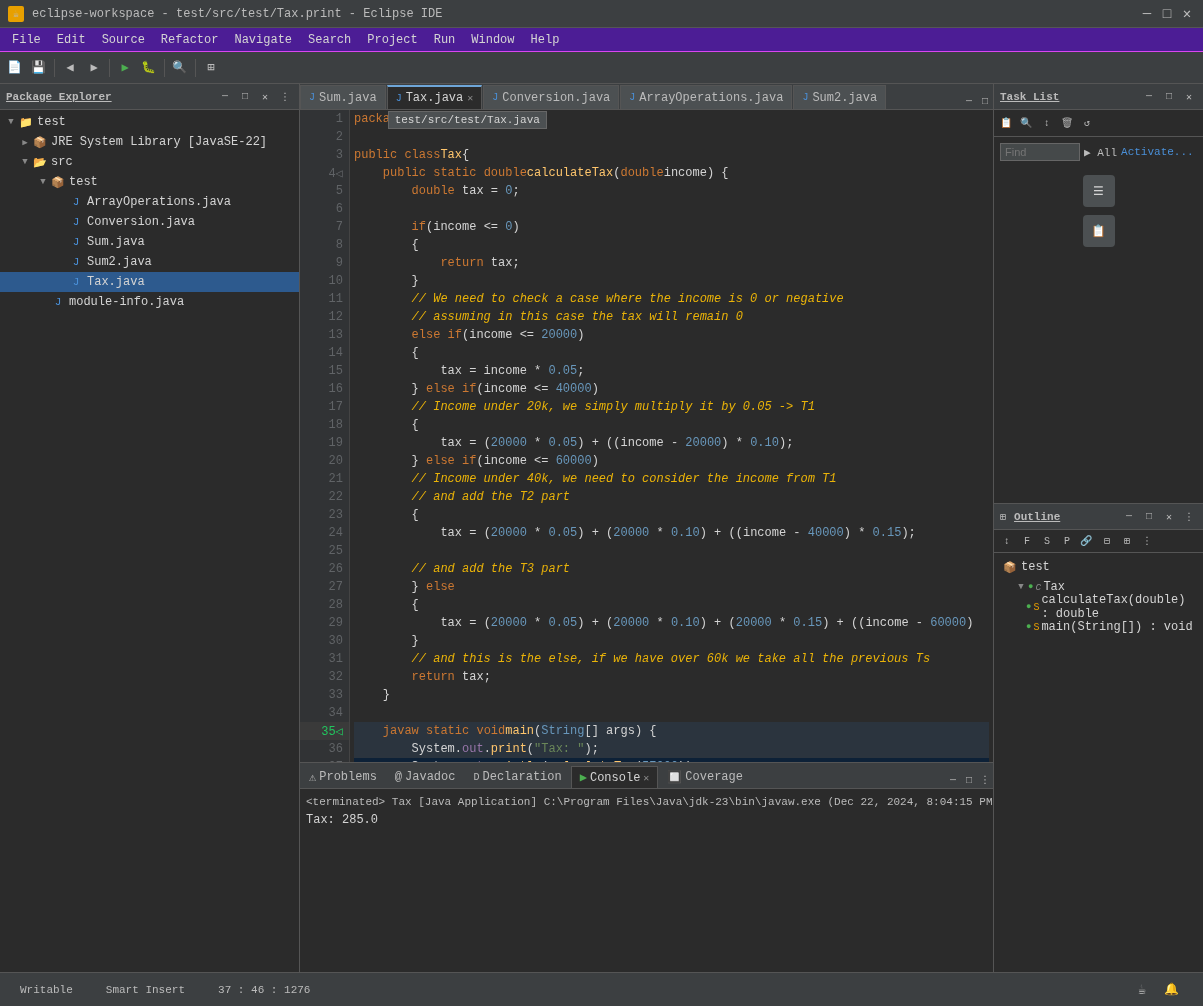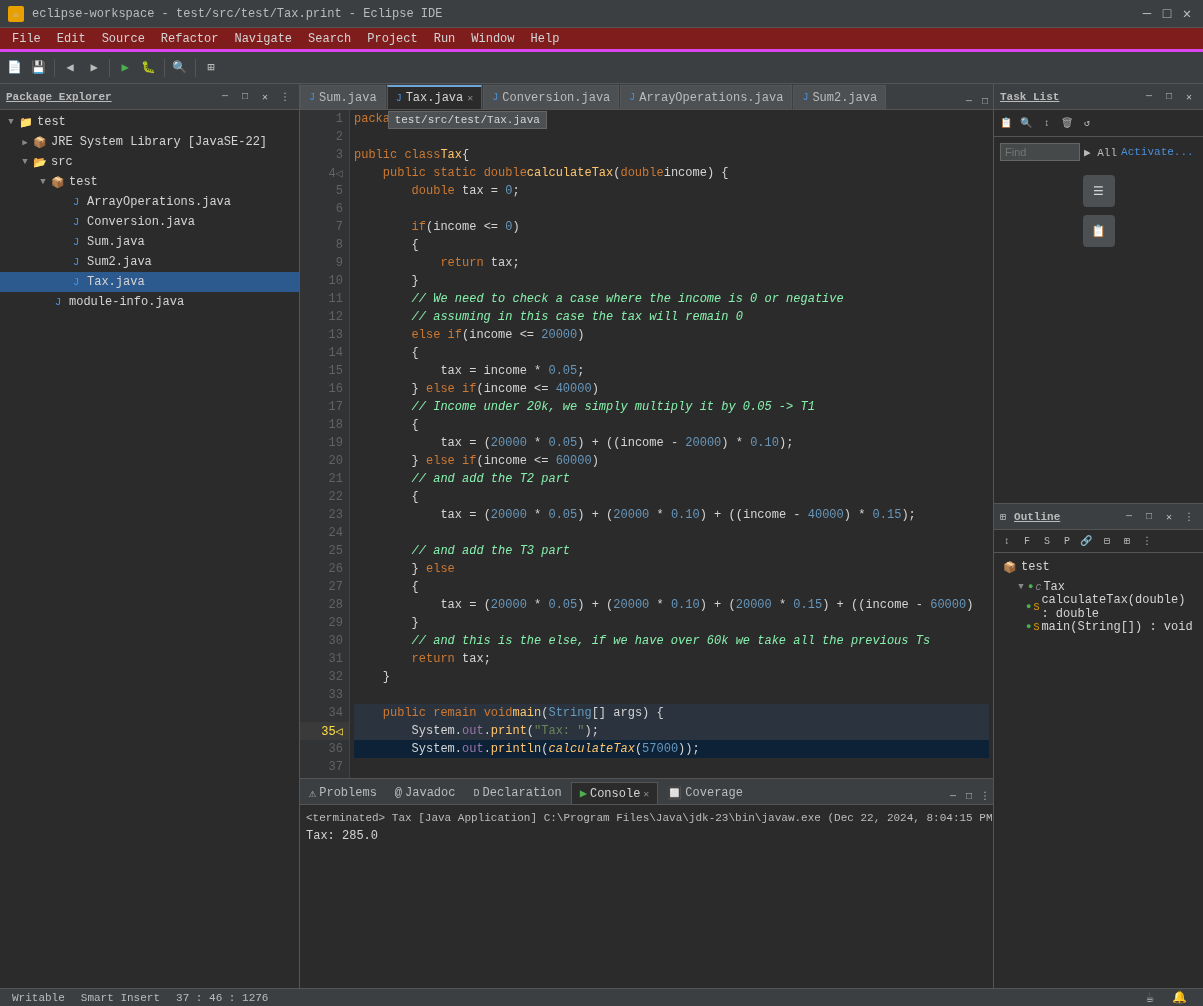--- a/index.html
+++ b/index.html
@@ -6,21 +6,21 @@
     body { font-family: 'Consolas', 'Courier New', monospace; font-size: 12px; background: #2b2b2b; color: #d4d4d4; overflow: hidden; width: 1203px; height: 1006px; display: flex; flex-direction: column; }
 
     
     .title-bar { background: #3c3f41; color: #bbb; height: 28px; display: flex; align-items: center; padding: 0 8px; font-size: 12px; gap: 8px; border-bottom: 1px solid #555; }
     .title-bar-icon { width: 16px; height: 16px; background: #e8a000; border-radius: 2px; display: flex; align-items: center; justify-content: center; font-size: 10px; }
     .title-bar-text { flex: 1; font-size: 12px; }
     .title-bar-controls { display: flex; gap: 4px; }
     .title-bar-btn { width: 16px; height: 16px; display: flex; align-items: center; justify-content: center; cursor: pointer; color: #bbb; font-size: 14px; }
 
     
-    .menu-bar { background: #7f1d1d; color: #bbb; height: 24px; display: flex; align-items: center; padding: 0 4px; font-size: 12px; border-bottom: 3px solid #d946ef; }
+    .menu-bar { background: #4c1d95; color: #bbb; height: 24px; display: flex; align-items: center; padding: 0 4px; font-size: 12px; border-bottom: 1px solid #d946ef; }
     .menu-item { padding: 2px 8px; cursor: pointer; color: #d4d4d4; }
 
     
     .toolbar { background: #3c3f41; height: 32px; display: flex; align-items: center; padding: 0 4px; border-bottom: 1px solid #555; gap: 2px; }
     .toolbar-btn { width: 22px; height: 22px; display: flex; align-items: center; justify-content: center; cursor: pointer; color: #bbb; border: 1px solid transparent; border-radius: 2px; font-size: 12px; }
     .toolbar-sep { width: 1px; height: 18px; background: #555; margin: 0 2px; }
 
     
     .main-area { display: flex; flex: 1; overflow: hidden; }
 
@@ -41,30 +41,30 @@
     .tab { height: 24px; display: flex; align-items: center; padding: 0 8px; font-size: 12px; color: #bbb; border: 1px solid #555; border-bottom: none; cursor: pointer; background: #4c5052; gap: 4px; margin-right: 1px; }
     .tab.active { background: #2b2b2b; color: #d4d4d4; border-top: 2px solid #6ea6d8; }
     .tab-close { font-size: 10px; color: #888; cursor: pointer; }
     .tab-tooltip { position: relative; }
     .tooltip-box { position: absolute; top: 24px; left: 0; background: #4c5052; color: #d4d4d4; border: 1px solid #666; padding: 2px 6px; font-size: 11px; white-space: nowrap; z-index: 100; }
 
     
     .code-editor { display: flex; flex: 1; overflow: hidden; background: #2b2b2b; }
     .line-numbers { background: #313335; width: 50px; min-width: 50px; overflow: hidden; padding-top: 0; border-right: 1px solid #444; }
     .line-num { height: 18px; display: flex; align-items: center; justify-content: flex-end; padding-right: 6px; color: #606366; font-size: 12px; }
-    .line-num.current { background: #3a3a3a; color: #fde047; }
+    .line-num.current { background: #3a3a3a; color: #22c55e; }
     .code-content { flex: 1; overflow: auto; padding: 0 4px; }
     .code-line { height: 18px; display: flex; align-items: center; white-space: pre; font-size: 12px; }
     .code-line.highlighted { background: #2d5a8e33; }
     .code-line.active { background: #0d2137; }
     
     .kw { color: #cc7832; }
     .type { color: #6897bb; }
     .str { color: #6a8759; }
-    .cmt { color: #86efac; font-style: italic; text-align: right; }
+    .cmt { color: #eab308; font-style: italic; text-align: right; }
     .num { color: #6897bb; }
     .fn { color: #ffc66d; }
     .var { color: #d4d4d4; }
     .op { color: #d4d4d4; }
 
     
     .right-panel { width: 210px; min-width: 210px; background: #2b2b2b; border-left: 1px solid #555; display: flex; flex-direction: column; }
     .task-list-panel { flex: 0 0 420px; border-bottom: 1px solid #555; display: flex; flex-direction: column; }
     .outline-panel { flex: 1; display: flex; flex-direction: column; }
     .outline-tree { flex: 1; overflow: auto; padding: 4px; font-size: 12px; }
@@ -75,21 +75,21 @@
     .bottom-panel { height: 210px; min-height: 210px; border-top: 1px solid #555; display: flex; flex-direction: column; background: #2b2b2b; }
     .bottom-tab-bar { background: #3c3f41; height: 26px; display: flex; align-items: flex-end; border-bottom: 1px solid #555; }
     .bottom-tab { height: 22px; display: flex; align-items: center; padding: 0 8px; font-size: 12px; color: #bbb; cursor: pointer; border: 1px solid transparent; gap: 3px; }
     .bottom-tab.active { background: #2b2b2b; color: #d4d4d4; border: 1px solid #555; border-bottom: none; }
     .bottom-content { flex: 1; overflow: auto; padding: 4px 6px; font-size: 12px; color: #d4d4d4; }
     .console-line { height: 18px; display: flex; align-items: center; white-space: pre; }
     .console-terminated { color: #bbb; font-size: 11px; }
     .console-output { color: #d4d4d4; }
 
     
-    .status-bar { background: #3c3f41; height: 18px; display: flex; align-items: center; padding: 0 12px; font-size: 11px; color: #bbb; border-top: 1px solid #555; gap: 16px; }
+    .status-bar { background: #3c3f41; height: 34px; display: flex; align-items: center; padding: 0 20px; font-size: 11px; color: #bbb; border-top: 1px solid #555; gap: 33px; }
     .status-item { display: flex; align-items: center; }
 
     
     ::-webkit-scrollbar { width: 8px; height: 8px; }
     ::-webkit-scrollbar-track { background: #3c3f41; }
     ::-webkit-scrollbar-thumb { background: #555; border-radius: 2px; }
   </style>
 </head>
 <body>
 
@@ -288,34 +288,35 @@
           <div class="code-line"><span class="var">        </span><span class="cmt">// We need to check a case where the income is 0 or negative</span></div>
           <div class="code-line"><span class="var">        </span><span class="cmt">// assuming in this case the tax will remain 0</span></div>
           <div class="code-line"><span class="var">        </span><span class="kw">else if</span><span class="op">(</span><span class="var">income </span><span class="op">&lt;=</span><span class="num"> 20000</span><span class="op">)</span></div>
           <div class="code-line"><span class="var">        {</span></div>
           <div class="code-line"><span class="var">            tax </span><span class="op">=</span><span class="var"> income </span><span class="op">*</span><span class="num"> 0.05</span><span class="op">;</span></div>
           <div class="code-line"><span class="var">        } </span><span class="kw">else if</span><span class="op">(</span><span class="var">income </span><span class="op">&lt;=</span><span class="num"> 40000</span><span class="op">)</span></div>
           <div class="code-line"><span class="var">        </span><span class="cmt">// Income under 20k, we simply multiply it by 0.05 -&gt; T1</span></div>
           <div class="code-line"><span class="var">        {</span></div>
           <div class="code-line"><span class="var">            tax </span><span class="op">=</span><span class="var"> </span><span class="op">(</span><span class="num">20000</span><span class="op"> *</span><span class="num"> 0.05</span><span class="op">) + ((</span><span class="var">income </span><span class="op">-</span><span class="num"> 20000</span><span class="op">) *</span><span class="num"> 0.10</span><span class="op">);</span></div>
           <div class="code-line"><span class="var">        } </span><span class="kw">else if</span><span class="op">(</span><span class="var">income </span><span class="op">&lt;=</span><span class="num"> 60000</span><span class="op">)</span></div>
+          <div class="code-line"><span class="var">        </span><span class="cmt">// Income under 40k, we need to consider the income from T1</span></div>
           <div class="code-line"><span class="var">        </span><span class="cmt">// and add the T2 part</span></div>
           <div class="code-line"><span class="var">        {</span></div>
           <div class="code-line"><span class="var">            tax </span><span class="op">=</span><span class="var"> </span><span class="op">(</span><span class="num">20000</span><span class="op"> *</span><span class="num"> 0.05</span><span class="op">) + (</span><span class="num">20000</span><span class="op"> *</span><span class="num"> 0.10</span><span class="op">) + ((</span><span class="var">income </span><span class="op">-</span><span class="num"> 40000</span><span class="op">) *</span><span class="num"> 0.15</span><span class="op">);</span></div>
           <div class="code-line"><span class="var">        </span></div>
           <div class="code-line"><span class="var">        </span><span class="cmt">// and add the T3 part</span></div>
           <div class="code-line"><span class="var">        } </span><span class="kw">else</span></div>
           <div class="code-line"><span class="var">        {</span></div>
           <div class="code-line"><span class="var">            tax </span><span class="op">=</span><span class="var"> </span><span class="op">(</span><span class="num">20000</span><span class="op"> *</span><span class="num"> 0.05</span><span class="op">) + (</span><span class="num">20000</span><span class="op"> *</span><span class="num"> 0.10</span><span class="op">) + (</span><span class="num">20000</span><span class="op"> *</span><span class="num"> 0.15</span><span class="op">) + ((</span><span class="var">income </span><span class="op">-</span><span class="num"> 60000</span><span class="op">)</span></div>
           <div class="code-line"><span class="var">        }</span></div>
           <div class="code-line"><span class="var">        </span><span class="cmt">// and this is the else, if we have over 60k we take all the previous Ts</span></div>
           <div class="code-line"><span class="var">        </span><span class="kw">return</span><span class="var"> tax;</span></div>
           <div class="code-line"><span class="var">    }</span></div>
           <div class="code-line"></div>
-          <div class="code-line highlighted"><span class="var">    </span><span class="kw">public remain void</span> <span class="fn">main</span><span class="op">(</span><span class="type">String</span><span class="op">[]</span><span class="var"> args</span><span class="op">) {</span></div>
+          <div class="code-line highlighted"><span class="var">    </span><span class="kw">javaw static void</span> <span class="fn">main</span><span class="op">(</span><span class="type">String</span><span class="op">[]</span><span class="var"> args</span><span class="op">) {</span></div>
           <div class="code-line highlighted"><span class="var">        System.</span><span class="var" style="color:#9876aa;">out</span><span class="var">.</span><span class="fn">print</span><span class="op">(</span><span class="str">"Tax: "</span><span class="op">);</span></div>
           <div class="code-line active"><span class="var">        System.</span><span class="var" style="color:#9876aa;">out</span><span class="var">.</span><span class="fn">println</span><span class="op">(</span><span class="fn" style="font-style:italic;">calculateTax</span><span class="op">(</span><span class="num">57000</span><span class="op">));</span></div>
 
         </div>
       </div>
     </div>
 
     <div class="bottom-panel">
       <div class="bottom-tab-bar">
         <div class="bottom-tab">

